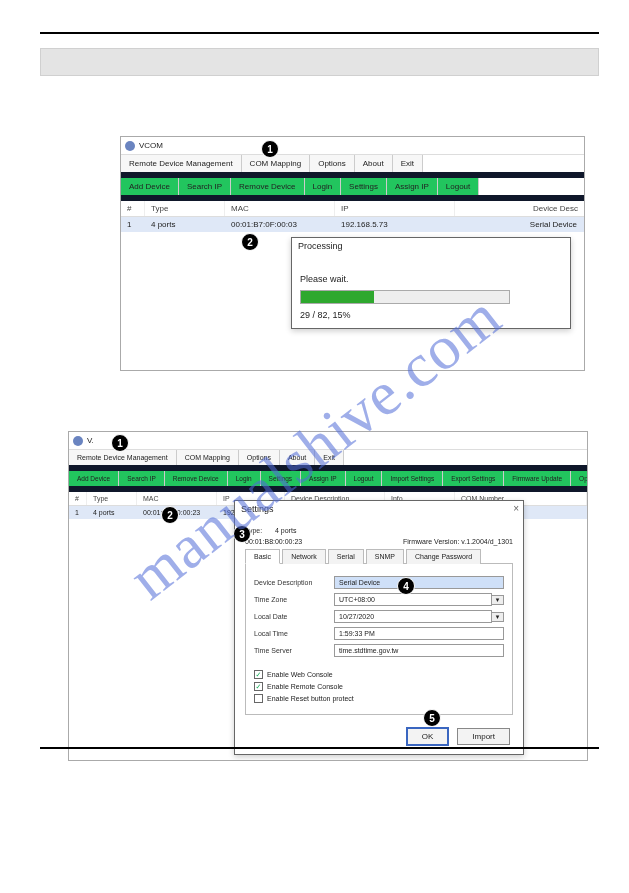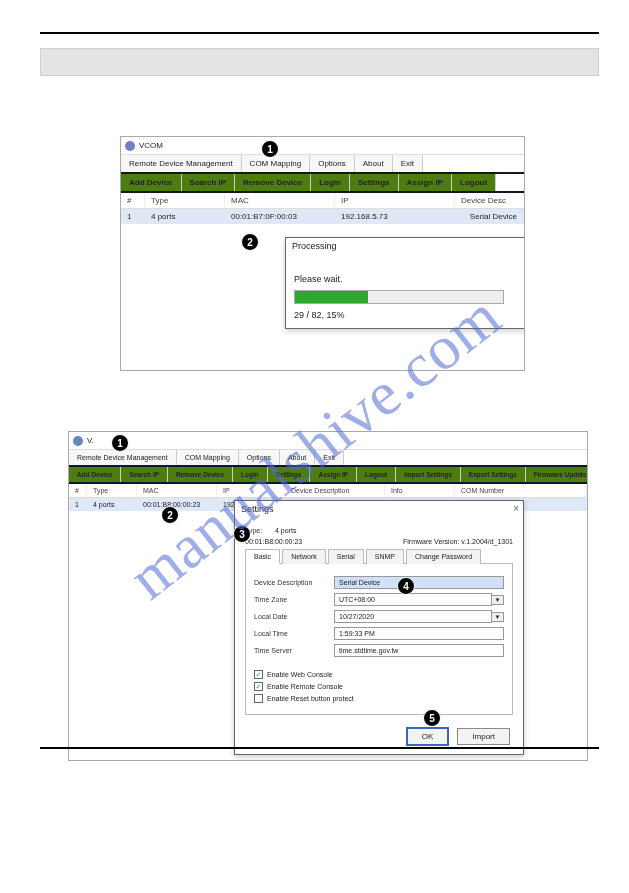--- a/index.html
+++ b/index.html
@@ -23,30 +23,30 @@
     position: absolute; left: 50%; top: 50%;
     transform: translate(-50%, -50%) rotate(-38deg);
     font-size: 62px; font-family: Georgia, serif;
     color: #516cd8; opacity: 0.55; letter-spacing: 1px;
     pointer-events: none; white-space: nowrap; z-index: 5;
   }
   .shot {
     border: 1px solid #aaa; background: #fff; position: relative;
     font-size: 8px; color: #222; overflow: hidden;
   }
-  .shot.first { margin: 60px 20px 0 80px; width: 405px; height: 235px; }
+  .shot.first { margin: 60px 20px 0 80px; width: 465px; height: 235px; }
   .shot.second { margin: 60px 20px 0 28px; width: 520px; height: 330px; }
   .titlebar { height: 18px; display: flex; align-items: center; padding: 0 4px; border-bottom: 1px solid #ddd; }
   .titlebar .ico { width: 10px; height: 10px; border-radius: 50%; background: #6a84c0; margin-right: 4px; }
-  .menubar, .toolbar { display: flex; border-bottom: 2px solid #0f172a; }
+  .menubar, .toolbar { display: flex; border-bottom: 6px solid #0f172a; }
   .menubar > div, .toolbar > div {
     padding: 4px 8px; border-right: 1px solid #ccc; white-space: nowrap;
     background: #f7f7f7;
   }
-  .toolbar > div { background: #4d7c0f; font-weight: bold; }
+  .toolbar > div { background: #22c55e; }
   .thead { display: flex; background: #fff; border-bottom: 1px solid #ddd; }
   .thead > div { padding: 3px 6px; font-weight: normal; color: #444; border-right: 1px solid #eee; }
   .trow { display: flex; }
   .trow.sel { background: #dfe8f7; }
   .trow > div { padding: 3px 6px; border-right: 1px solid transparent; }
   .badge {
     position: absolute; width: 18px; height: 18px; border-radius: 50%;
     background: #000; color: #fff; font-weight: bold; font-size: 10px;
     display: flex; align-items: center; justify-content: center;
     border: 1px solid #fff; z-index: 3;
@@ -101,32 +101,32 @@
       <div>Login</div>
       <div>Settings</div>
       <div>Assign IP</div>
       <div>Logout</div>
     </div>
     <div class="thead">
       <div style="width:24px">#</div>
       <div style="width:80px">Type</div>
       <div style="width:110px">MAC</div>
       <div style="width:120px">IP</div>
-      <div style="flex:1; border-right:none;">Device Desc</div>
+      <div style="flex:1; text-align:right; border-right:none;">Device Desc</div>
     </div>
     <div class="trow sel">
       <div style="width:24px">1</div>
       <div style="width:80px">4 ports</div>
       <div style="width:110px">00:01:B7:0F:00:03</div>
       <div style="width:120px">192.168.5.73</div>
       <div style="flex:1; text-align:right;">Serial Device</div>
     </div>
     <div class="badge" style="left:120px; top:96px;">2</div>
 
-    <div class="dialog" style="left:164px; top:100px; width:280px;">
+    <div class="dialog" style="left:170px; top:100px; width:280px;">
       <div class="dtitle">Processing</div>
       <div class="dbody">
         <div style="margin-top:12px; font-size:9px;">Please wait.</div>
         <div class="progress">
           <div class="bar" style="width:35%"></div>
         </div>
         <div style="font-size:9px;">29 / 82, 15%</div>
       </div>
     </div>
   </div>

